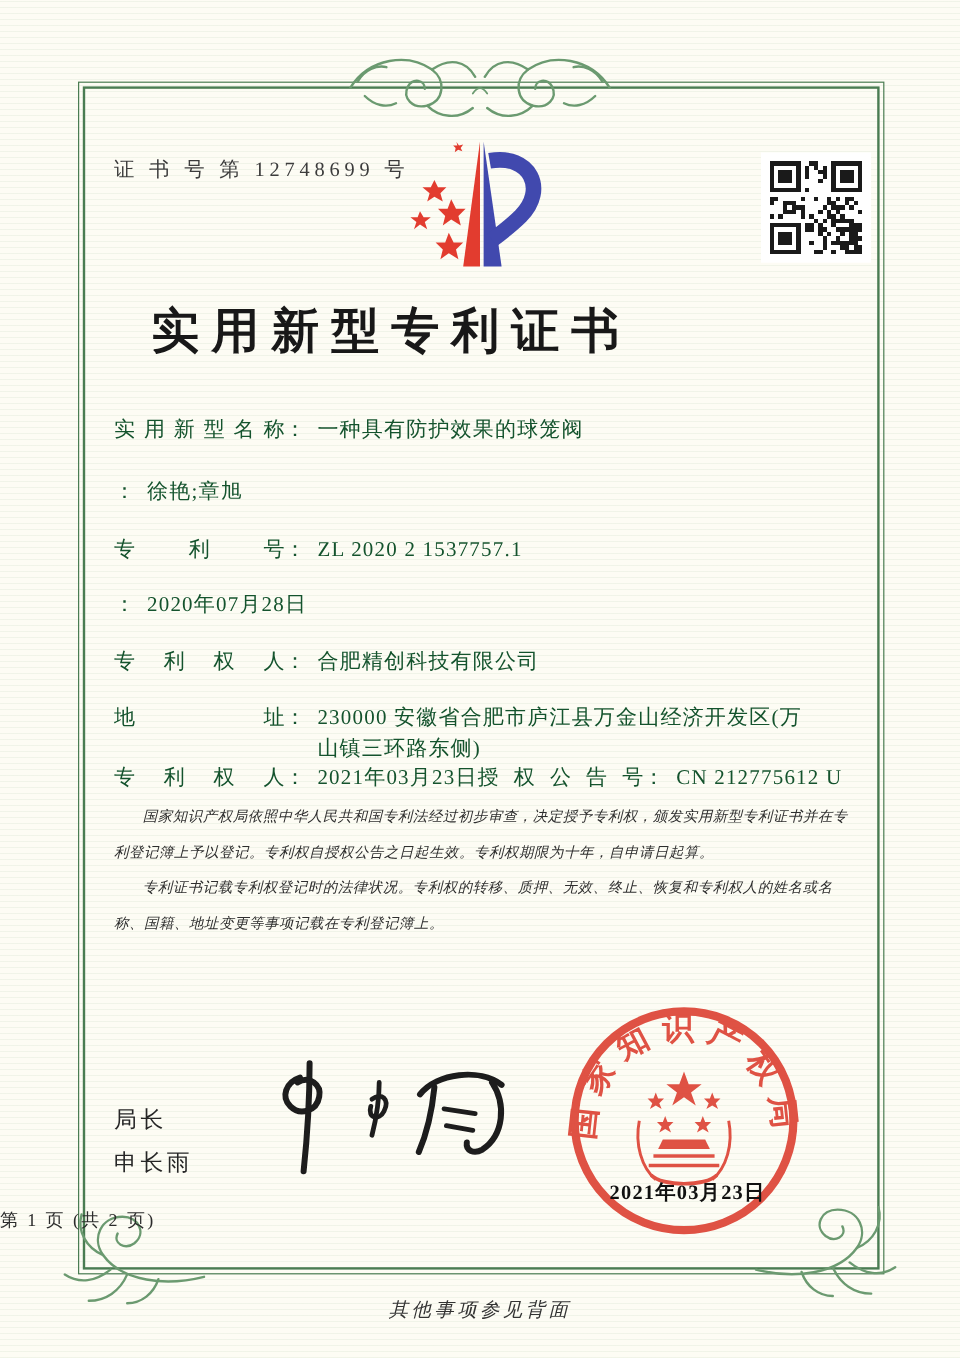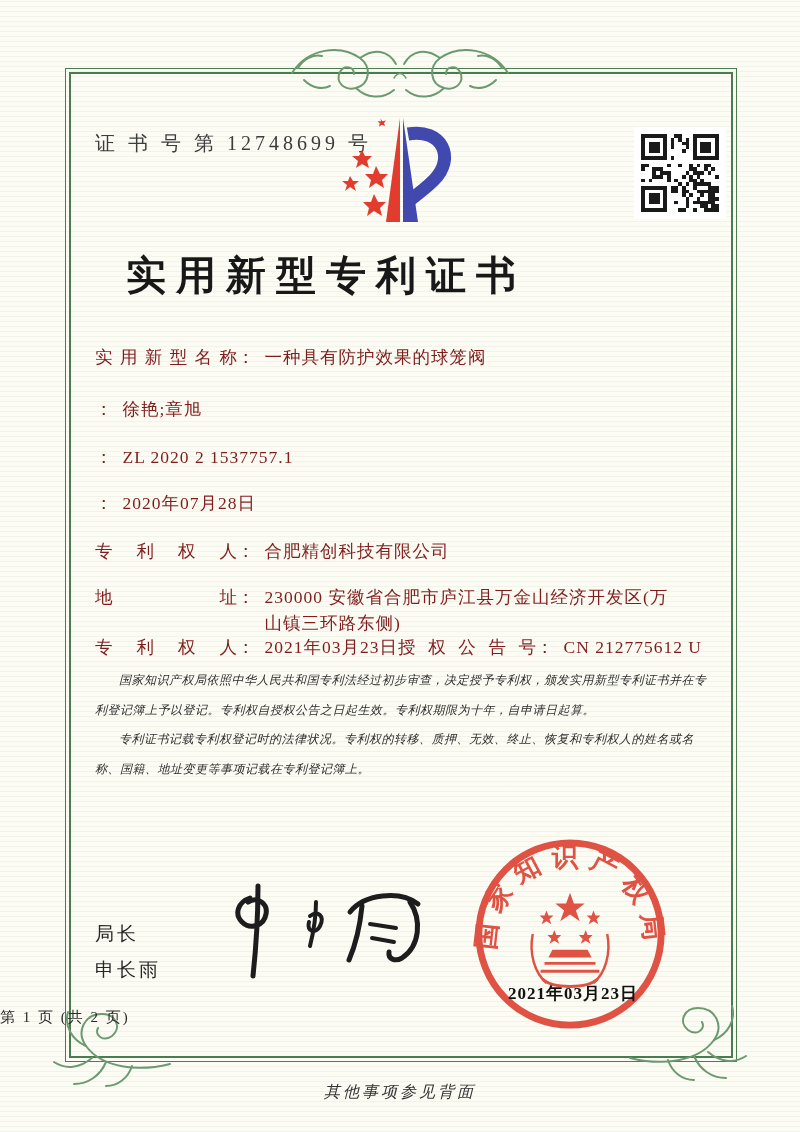--- a/index.html
+++ b/index.html
@@ -23,32 +23,32 @@
   .frame{
     position:absolute;left:65px;top:68px;width:672px;height:994px;
     border:1.5px solid #4a7c52;box-sizing:border-box;
   }
   .frame-inner{
     position:absolute;inset:3px;border:2px solid #4a7c52;
   }
   .ornament{position:absolute;pointer-events:none;}
   .cert-no{
     position:absolute;left:95px;top:130px;
-    font-size:20px;letter-spacing:4px;color:#3c3c3c;
+    font-size:17px;letter-spacing:4px;color:#3c3c3c;
   }
   .logo{position:absolute;left:330px;top:110px;}
   .qr{position:absolute;left:634px;top:127px;}
   .title{
     position:absolute;left:0;top:248px;width:652px;
     text-align:center;font-size:40px;font-weight:bold;
     letter-spacing:10px;color:#181818;
   }
   .fields{position:absolute;left:95px;top:344px;width:616px;}
   .frow{display:flex;align-items:flex-start;position:absolute;left:0;
-    font-size:17.5px;color:#7f1d1d;line-height:26px;}
+    font-size:17.5px;color:#14532d;line-height:26px;}
   .flabel{display:inline-block;text-align:justify;text-align-last:justify;
     flex:none;}
   .w140{width:142px;}
   .w138{width:138px;}
   .colon{flex:none;margin-right:10px;}
   .fvalue{letter-spacing:1px;}
   .addr-val{width:420px;letter-spacing:1px;}
   .pair2{display:flex;}
   .body-text{
     position:absolute;left:95px;top:666px;width:618px;
@@ -355,20 +355,21 @@
     <div class="frow" style="top:0px;">
       <span class="flabel w140">实用新型名称</span>
       <span class="colon">：</span>
       <span class="fvalue">一种具有防护效果的球笼阀</span>
     </div>
     <div class="frow" style="top:52px;">
       <span class="colon">：</span>
       <span class="fvalue">徐艳;章旭</span>
     </div>
     <div class="frow" style="top:100px;">
+      <span class="flabel w140">专利号</span>
       <span class="colon">：</span>
       <span class="fvalue">ZL 2020 2 1537757.1</span>
     </div>
     <div class="frow" style="top:146px;">
       <span class="colon">：</span>
       <span class="fvalue">2020年07月28日</span>
     </div>
     <div class="frow" style="top:194px;">
       <span class="flabel w140">专利权人</span>
       <span class="colon">：</span>

